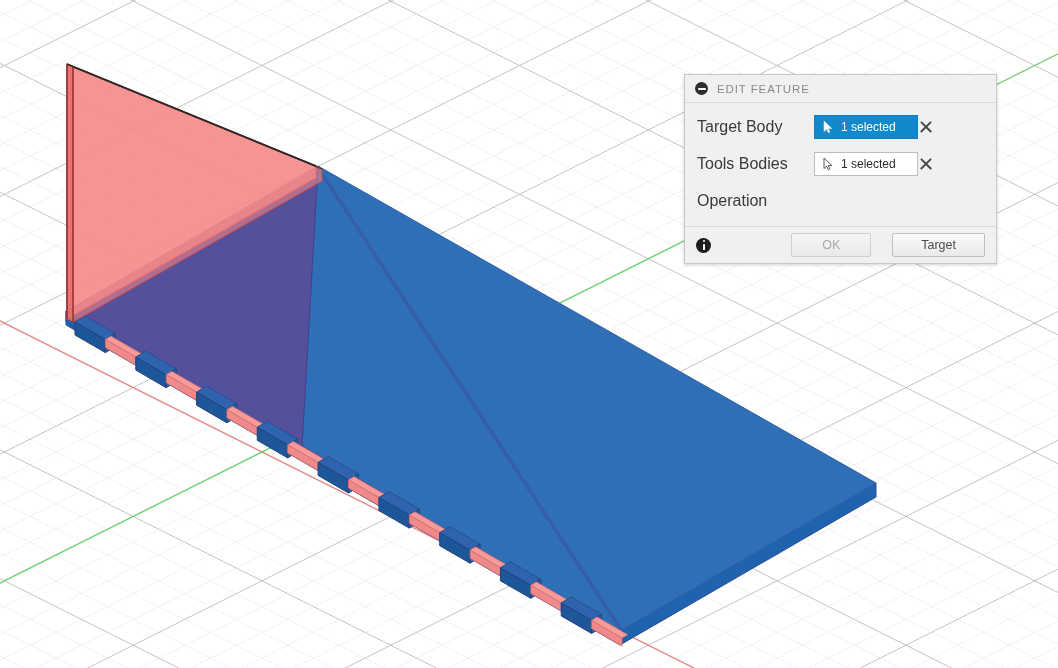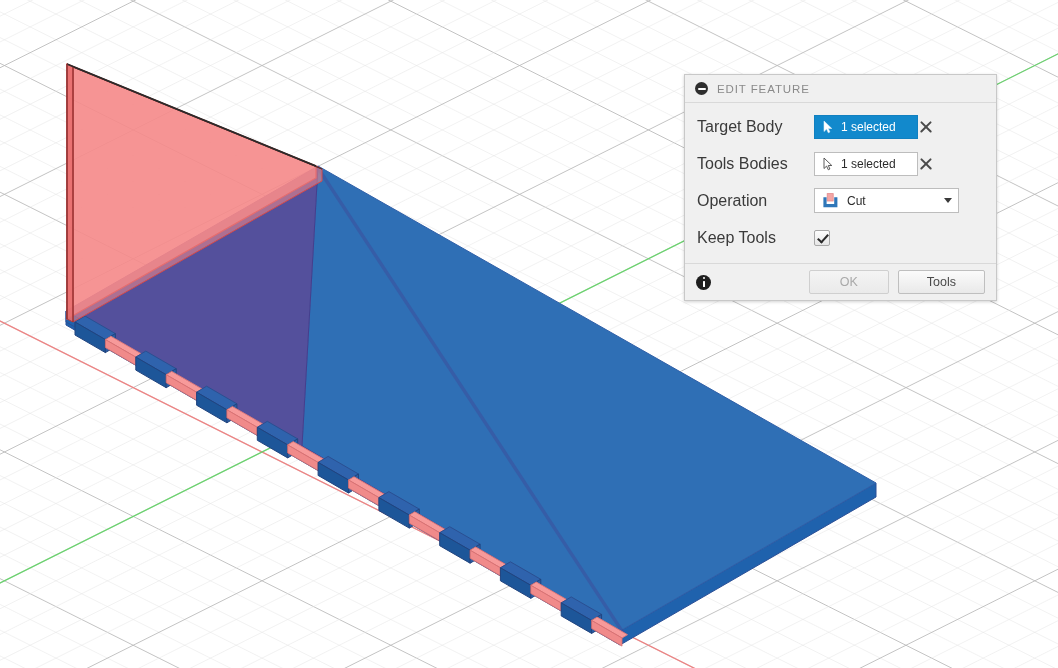--- a/index.html
+++ b/index.html
@@ -48,21 +48,21 @@
 
   .dlg-body{padding:5px 0 7px 0;background:#f0f0f0;}
   .row{
     display:flex;align-items:center;height:37px;padding:0 12px;
   }
   .row-label{
     width:117px;flex:0 0 117px;font-size:16px;color:#3a3a3a;
     white-space:nowrap;
   }
   .row-label.disabled{color:#b3b3b3;}
-  .row-ctl{flex:1 1 auto;display:flex;align-items:center;}
+  .row-ctl{flex:1 1 auto;display:flex;align-items:center;text-align:center;}
 
   
   .sel-btn{
     display:flex;align-items:center;gap:7px;
     height:24px;min-width:104px;padding:0 12px 0 8px;
     border:1px solid #bdbdbd;background:#ffffff;
     font-size:12px;color:#2b2b2b;box-sizing:border-box;
     cursor:pointer;user-select:none;
   }
   .sel-btn.active{
@@ -120,21 +120,21 @@
   .info-icon::before{
     content:"";position:absolute;left:6.5px;top:2.5px;
     width:2.4px;height:2.4px;border-radius:50%;background:#fff;
   }
   .info-icon::after{
     content:"";position:absolute;left:6.5px;top:6.3px;
     width:2.4px;height:6px;background:#fff;border-radius:.5px;
   }
   .footer-spacer{flex:1 1 auto;}
   .btn{
-    height:24px;min-width:80px;padding:0 28px;margin-left:9px;
+    height:24px;min-width:80px;padding:0 28px;margin-left:21px;
     border:1px solid #bfbfbf;border-radius:2px;
     background:linear-gradient(#fbfbfb,#e9e9e9);
     font-size:12.5px;color:#4a4a4a;font-family:"Liberation Sans",sans-serif;
     cursor:pointer;box-sizing:border-box;
   }
   .btn.disabled{color:#a9a9a9;background:linear-gradient(#f4f4f4,#eaeaea);border-color:#cfcfcf;}
 </style>
 </head>
 <body>
 
@@ -474,41 +474,25 @@
               <path d="M1 1 L1 11.5 L3.6 9.1 L5.3 12.8 L6.9 12.0 L5.3 8.5 L8.8 8.5 Z" fill="#ffffff" stroke="#4a4a4a" stroke-width="0.9"></path>
             </svg>
             <span>1 selected</span>
           </div>
           <span class="clear-x"></span>
         </div>
       </div>
 
       <div class="row">
         <div class="row-label">Operation</div>
-        <div class="row-ctl">
-          <div class="dropdown">
-            <svg class="op-ico" viewBox="0 0 17 15">
-              <rect x="5.2" y="0.6" width="6" height="7.4" fill="#f3a6a6" stroke="#e58a8a" stroke-width="0.8"></rect>
-              <path d="M1.4 4.2 L4.6 4.2 L4.6 11.0 L12.2 11.0 L12.2 4.2 L15.4 4.2 L15.4 14.2 L1.4 14.2 Z" fill="#2f76b8"></path>
-            </svg>
-            <span class="dd-text">Cut</span>
-            <span class="caret"></span>
-          </div>
-        </div>
       </div>
 
 
-      <div class="row">
-        <div class="row-label">Keep Tools</div>
-        <div class="row-ctl">
-          <span class="cbx checked"></span>
-        </div>
-      </div>
     </div>
 
     <div class="dlg-footer">
       <span class="info-icon"></span>
       <span class="footer-spacer"></span>
       <button class="btn disabled">OK</button>
-      <button class="btn">Tools</button>
+      <button class="btn">Target</button>
     </div>
   </div>
 </div>
 
 </body></html>

